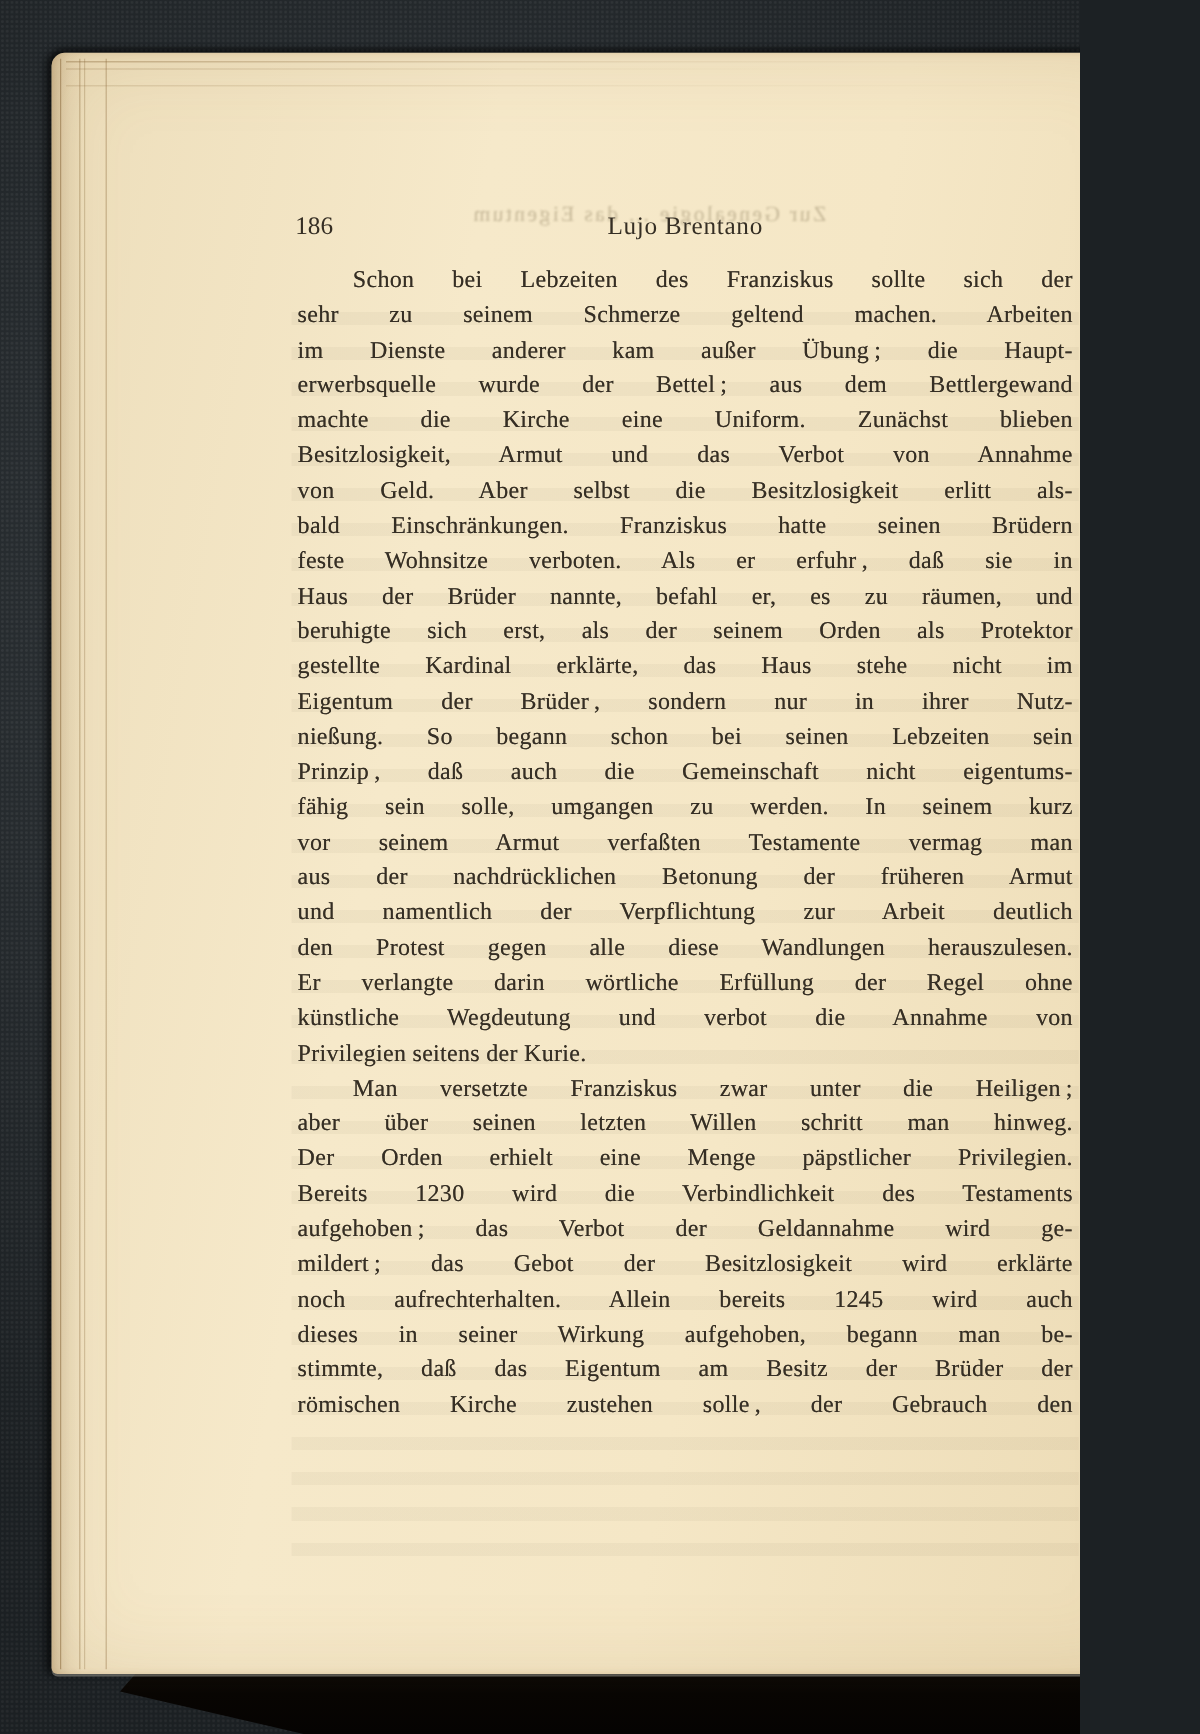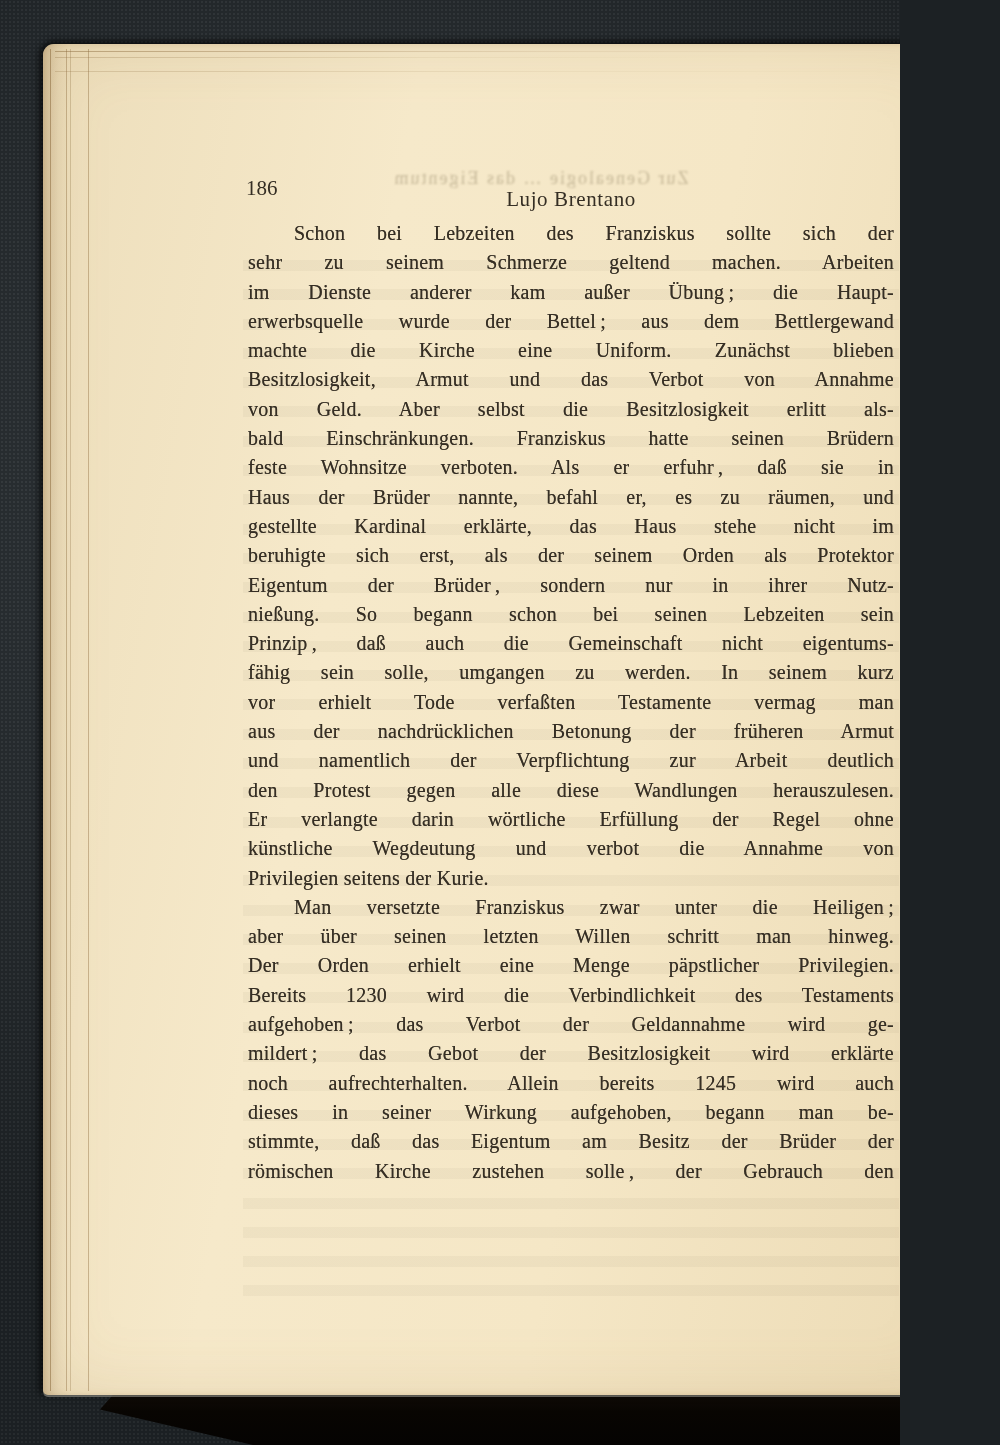--- a/index.html
+++ b/index.html
@@ -62,21 +62,21 @@
   .bleed-rows{
     position:absolute;left:200px;top:216px;width:656px;height:1038px;
     background:repeating-linear-gradient(180deg,
       rgba(116,102,74,0.055) 0 11px, transparent 11px 29.3px);
     filter:blur(0.6px);pointer-events:none;
   }
   
   .content{position:absolute;left:205px;top:132px;width:646px;color:#352e24;}
   .running-head{position:relative;height:30px;font-size:21px;}
   .page-number{position:absolute;left:-2px;top:0;}
-  .head-title{position:absolute;left:50%;transform:translateX(-50%);top:11px;letter-spacing:0.6px;white-space:nowrap;}
+  .head-title{position:absolute;left:50%;transform:translateX(-50%);top:0;letter-spacing:0.6px;white-space:nowrap;}
   .body-text{margin-top:13px;}
   .line{
     font-size:20px;line-height:29.3px;letter-spacing:0.25px;
     text-align:justify;text-align-last:justify;
     text-shadow:0 0 0.5px rgba(45,38,28,0.65);
   }
   .line.indent{padding-left:46px;}
   .line.endline{text-align-last:left;}
   .stray-mark{
     position:absolute;left:898px;top:576px;font-size:19px;color:#8a8275;
@@ -118,27 +118,27 @@
             <div class="line indent">Schon bei Lebzeiten des Franziskus sollte sich der</div>
             <div class="line">sehr zu seinem Schmerze geltend machen.  Arbeiten</div>
             <div class="line">im Dienste anderer kam außer Übung ; die Haupt-</div>
             <div class="line">erwerbsquelle wurde der Bettel ; aus dem Bettlergewand</div>
             <div class="line">machte die Kirche eine Uniform.  Zunächst blieben</div>
             <div class="line">Besitzlosigkeit,  Armut und das Verbot von Annahme</div>
             <div class="line">von Geld.  Aber selbst die Besitzlosigkeit erlitt als-</div>
             <div class="line">bald Einschränkungen. Franziskus hatte seinen Brüdern</div>
             <div class="line">feste Wohnsitze verboten.  Als er erfuhr , daß sie in</div>
             <div class="line">Haus der Brüder nannte, befahl er, es zu räumen, und</div>
+            <div class="line">beruhigte sich erst, als der seinem Orden als Protektor</div>
             <div class="line">gestellte Kardinal erklärte, das Haus stehe nicht im</div>
-            <div class="line">beruhigte sich erst, als der seinem Orden als Protektor</div>
             <div class="line">Eigentum der Brüder , sondern nur in ihrer Nutz-</div>
             <div class="line">nießung.  So begann schon bei seinen Lebzeiten sein</div>
             <div class="line">Prinzip , daß auch die Gemeinschaft nicht eigentums-</div>
             <div class="line">fähig sein solle, umgangen zu werden.  In seinem kurz</div>
-            <div class="line">vor erhielt Tode verfaßten Testamente vermag man</div>
+            <div class="line">vor seinem Armut verfaßten Testamente vermag man</div>
             <div class="line">aus der nachdrücklichen Betonung der früheren Armut</div>
             <div class="line">und namentlich der Verpflichtung zur Arbeit deutlich</div>
             <div class="line">den Protest gegen alle diese Wandlungen herauszulesen.</div>
             <div class="line">Er verlangte darin wörtliche Erfüllung der Regel ohne</div>
             <div class="line">künstliche Wegdeutung und verbot die Annahme von</div>
             <div class="line endline">Privilegien seitens der Kurie.</div>
           </div>
           <div>
             <div class="line indent">Man versetzte Franziskus zwar unter die Heiligen ;</div>
             <div class="line">aber über seinen letzten Willen schritt man hinweg.</div>

